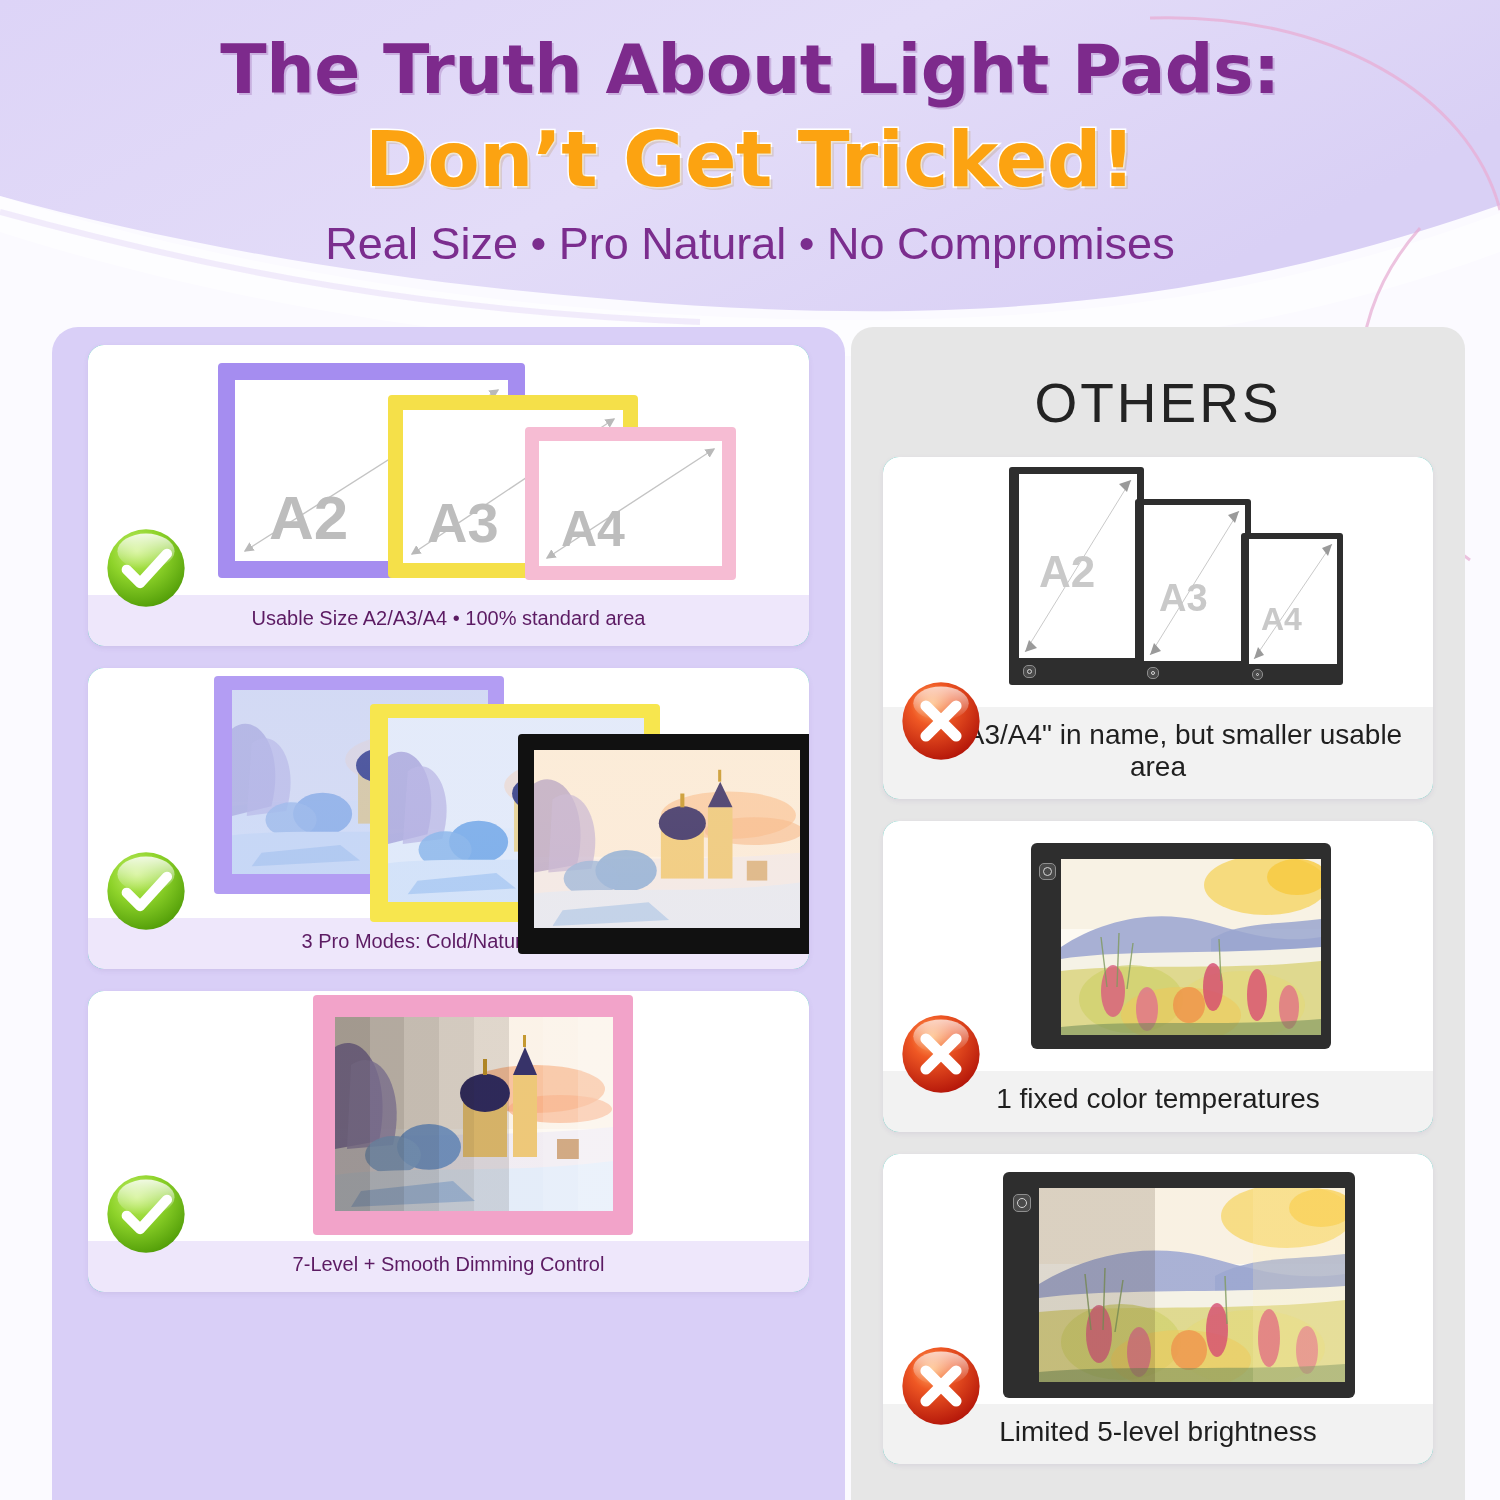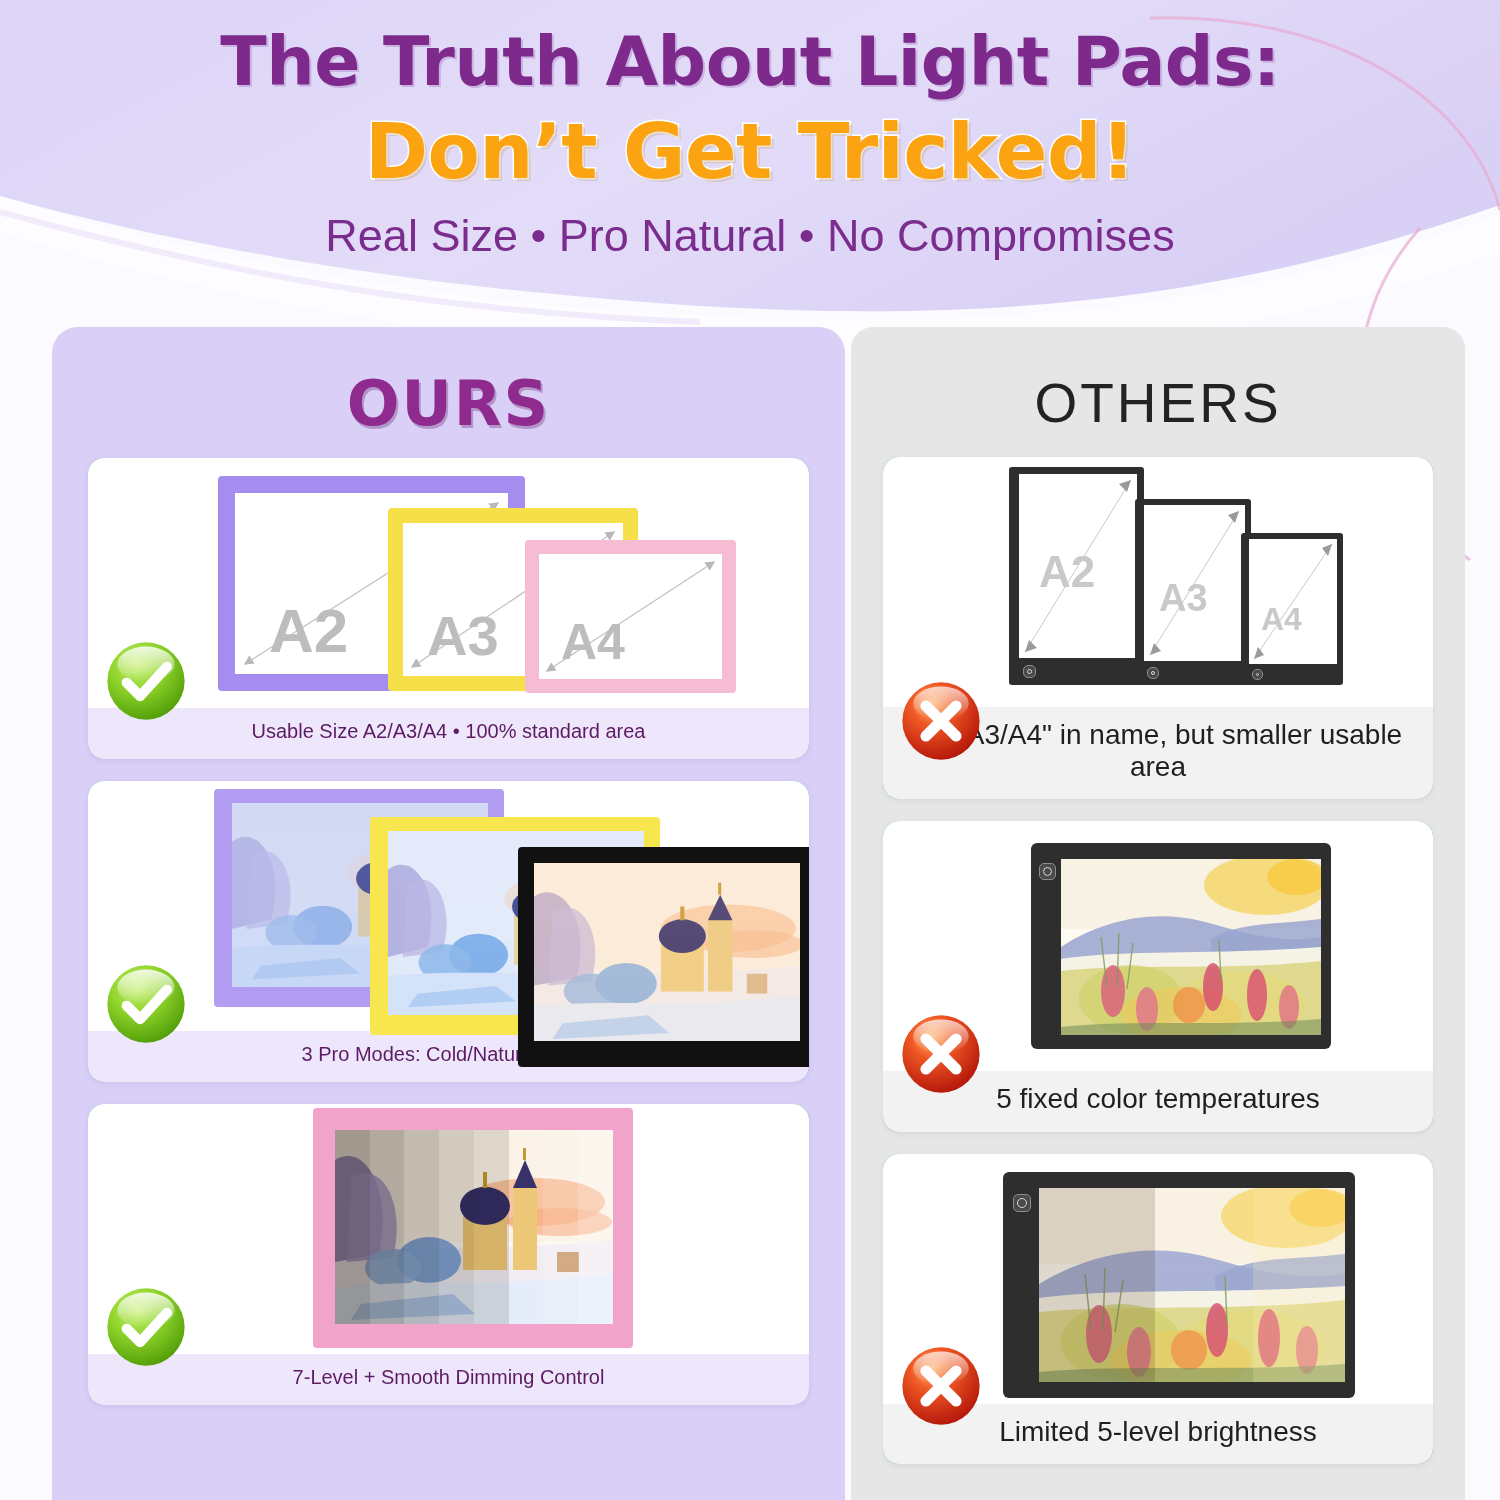--- a/index.html
+++ b/index.html
@@ -12,21 +12,21 @@
   #root { position: relative; width: 1500px; height: 1500px; background: #fdfcff; }
 
   
   .bg-layer { position: absolute; inset: 0; overflow: hidden; }
   .bg-svg { position: absolute; inset: 0; width: 1500px; height: 1500px; }
 
   
   .header { position: absolute; left: 0; top: 0; width: 1500px; height: 300px;
             z-index: 3; text-align: center; }
   .title-main {
-    margin-top: 22px;
+    margin-top: 30px;
     font-size: 68px; font-weight: bold; letter-spacing: -0.5px;
     color: #7d2a8c;
     font-family: "DejaVu Sans", sans-serif;
     text-shadow: 2px 2px 0 rgba(120,40,140,.22);
   }
   .title-sub {
     margin-top: 6px;
     font-size: 76px; font-weight: bold; letter-spacing: -0.5px;
     color: #FCA311;
     font-family: "DejaVu Sans", sans-serif;
@@ -159,21 +159,20 @@
 
   <div class="header">
     <div class="title-main">The Truth About Light Pads:</div>
     <div class="title-sub">Don’t Get Tricked!</div>
     <div class="title-tag">Real Size • Pro Natural • No Compromises</div>
   </div>
 
   <div class="panels">
 
     <div class="panel panel-ours">
-      <div class="panel-head head-ours">OURS</div>
 
       <div class="cards" style="margin-top:18px;">
 
         <div class="card ours-card">
           <div class="card-art">
 
             <div class="frame f-a2" style="left:130px; top:18px; width:307px; height:215px; border-width:17px; border-radius:4px;">
               <svg width="100%" height="100%" viewBox="0 0 273 181" preserveAspectRatio="none" style="position:absolute; inset:0;">
                 <defs>
                   <marker id="arwA" markerWidth="7" markerHeight="7" refX="6" refY="3.5" orient="auto">
@@ -455,21 +454,21 @@
               <div class="ctrl-icon" style="left:8px; top:20px; width:17px; height:17px;"></div>
             </div>
           </div>
           <div class="badge">
             <svg viewBox="0 0 100 100">
               <circle cx="50" cy="50" r="46" fill="url(#redG)"></circle>
               <ellipse cx="50" cy="29" rx="33" ry="20" fill="url(#glossR)"></ellipse>
               <path d="M32,32 L68,68 M68,32 L32,68" stroke="#ffffff" stroke-width="13" stroke-linecap="round"></path>
             </svg>
           </div>
-          <div class="card-caption cap-others">5 fixed color temperatures</div>
+          <div class="card-caption cap-others">1 fixed color temperatures</div>
         </div>
 
         <div class="card others-card">
           <div class="card-art">
             <div class="bpad" style="left:120px; top:18px; width:352px; height:226px; border-radius:6px;">
               <div class="screen" style="left:36px; top:16px; right:10px; bottom:16px;">
                 <svg viewBox="0 0 306 194" preserveAspectRatio="none" style="width:100%;height:100%">
                   <rect width="306" height="194" fill="#fdfaf2"></rect>
                   <rect width="306" height="76" fill="#f9f1e2"></rect>
                   <ellipse cx="248" cy="28" rx="66" ry="32" fill="#f6d35c" opacity=".7"></ellipse>

